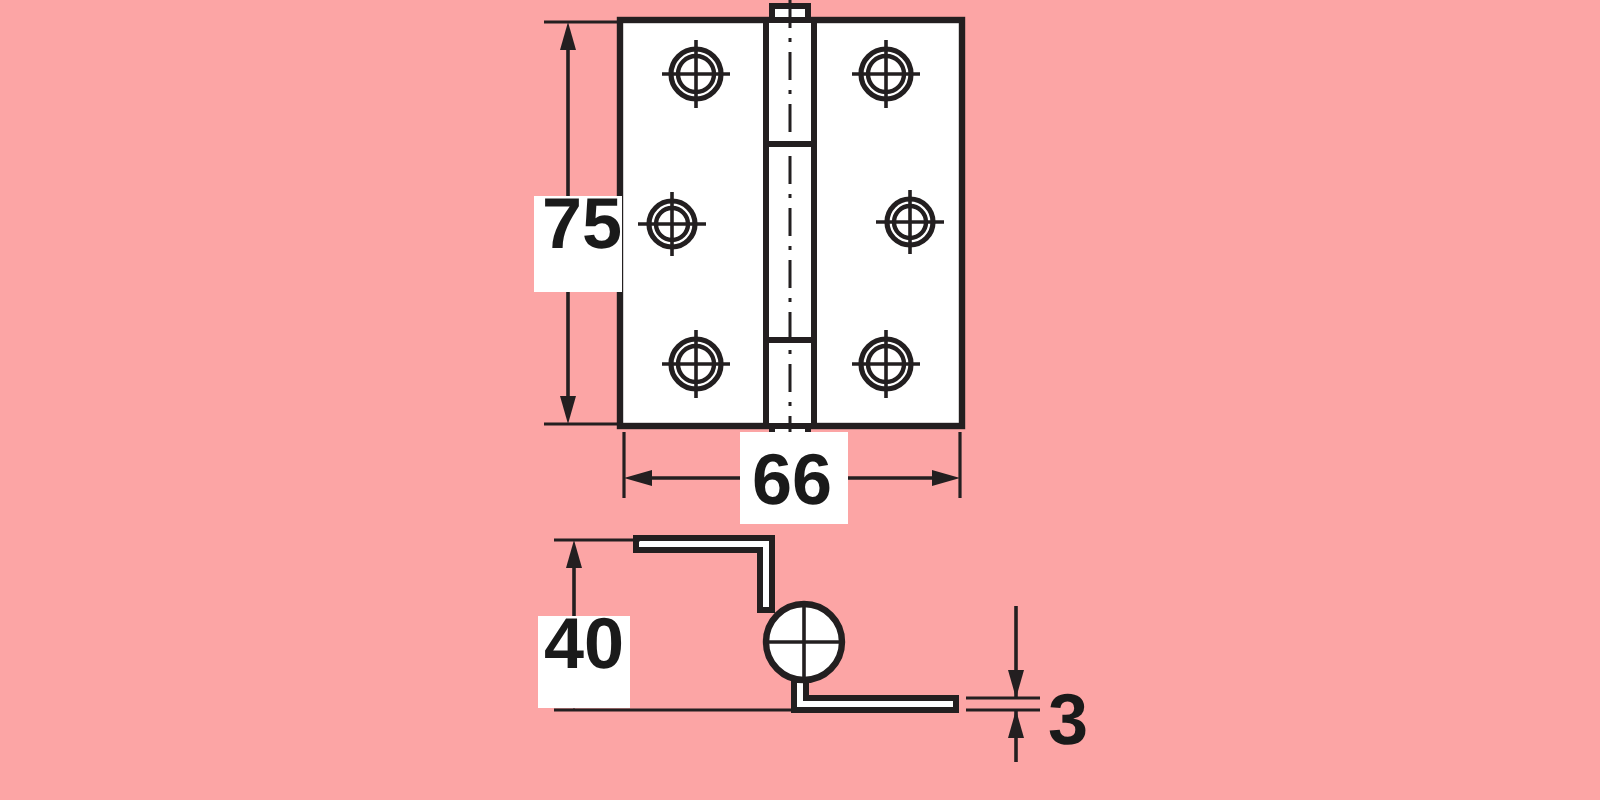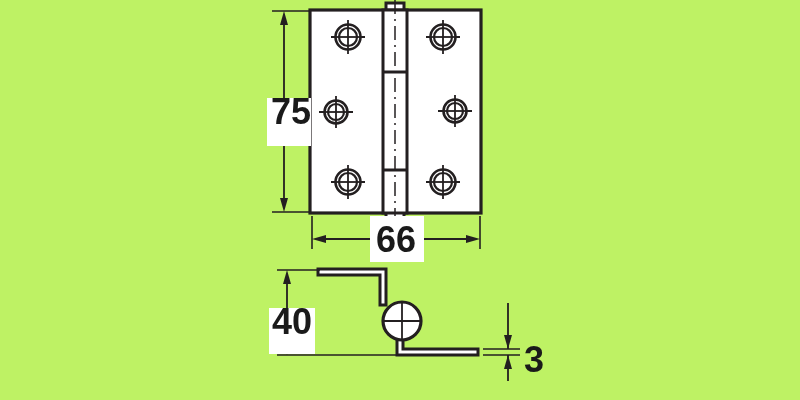--- a/index.html
+++ b/index.html
@@ -10,21 +10,21 @@
   body {
     width: 800px;
     height: 400px;
     overflow: hidden;
     font-family: "Liberation Sans", sans-serif;
   }
   #drawing-root {
     position: relative;
     width: 800px;
     height: 400px;
-    background: #bef264;
+    background: #fca5a5;
   }
   svg.tech-drawing {
     display: block;
     width: 800px;
     height: 400px;
   }
   .dim-text {
     font-family: "Liberation Sans", sans-serif;
     font-weight: bold;
     fill: #1a1a1a;

